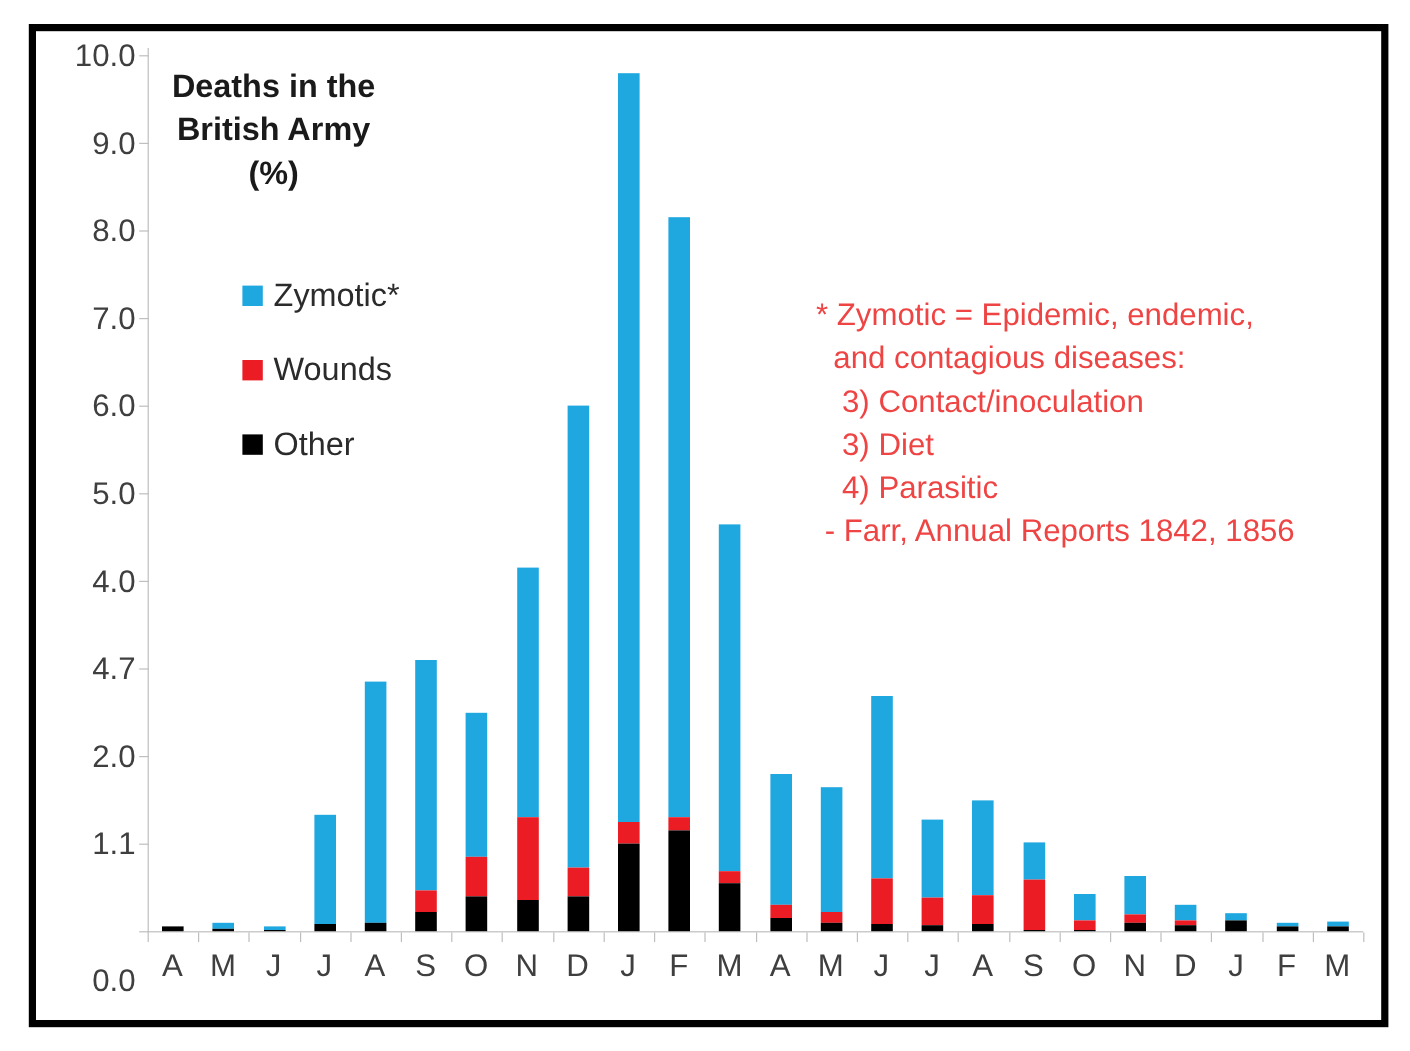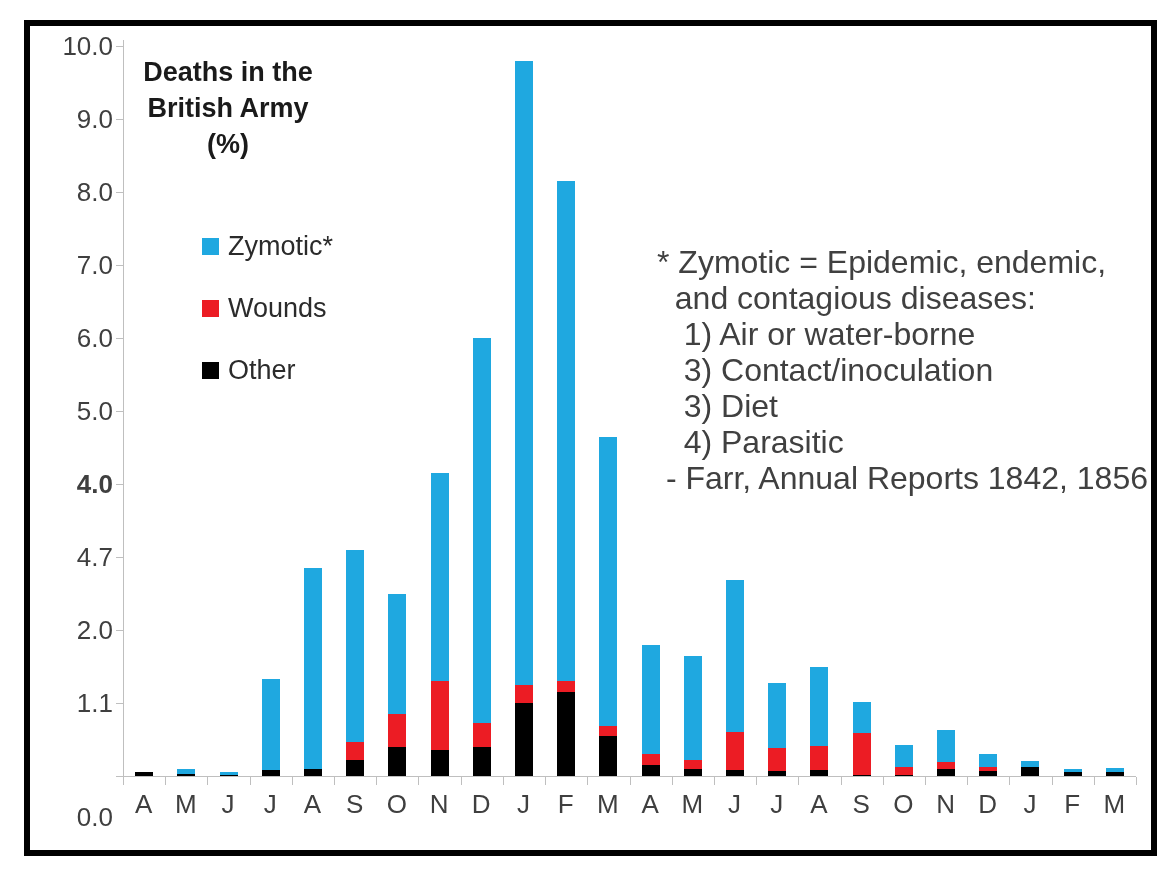--- a/index.html
+++ b/index.html
@@ -26,22 +26,22 @@
   .seg{width:100%;}
   .chart-title{
     position:absolute;left:92px;top:28px;width:212px;text-align:center;
     font-size:27px;font-weight:bold;color:#1a1a1a;line-height:36px;white-space:pre-line;
   }
   .legend{position:absolute;left:172px;top:205px;}
   .legend-row{display:flex;align-items:center;margin-bottom:31px;}
   .legend-swatch{width:17px;height:17px;margin-right:9px;flex:0 0 auto;}
   .legend-label{font-size:27px;color:#2b2b2b;}
   .annotation{
-    position:absolute;left:627px;top:218px;
-    font-size:32px;color:#404040;line-height:36px;white-space:pre;
+    position:absolute;left:650px;top:218px;
+    font-size:26px;color:#ef4444;line-height:36px;white-space:pre;
   }
 </style>
 </head>
 <body>
 
 <div class="frame">
   <div class="plot-area">
 
     <div class="y-axis-line"></div>
     <div class="x-axis-line"></div>
@@ -84,21 +84,21 @@
         <div class="x-tick" style="left: 979.375px;"></div>
         <div class="x-tick" style="left: 1021.58px;"></div>
         <div class="x-tick" style="left: 1063.79px;"></div>
         <div class="x-tick" style="left: 1106px;"></div>
       </div>
     <div id="y-labels">
         <div class="y-label" style="top: 750px; margin-top: 41px;">0.0</div>
         <div class="y-label" style="top: 677px;">1.1</div>
         <div class="y-label" style="top: 604px;">2.0</div>
         <div class="y-label" style="top: 531px;">4.7</div>
-        <div class="y-label" style="top: 458px; font-weight: bold;">4.0</div>
+        <div class="y-label" style="top: 458px;">4.0</div>
         <div class="y-label" style="top: 385px;">5.0</div>
         <div class="y-label" style="top: 312px;">6.0</div>
         <div class="y-label" style="top: 239px;">7.0</div>
         <div class="y-label" style="top: 166px;">8.0</div>
         <div class="y-label" style="top: 93px;">9.0</div>
         <div class="y-label" style="top: 20px;">10.0</div>
       </div>
     <div id="bars">
         <div class="bar-slot" style="left: 93px; width: 42.2083px;">
           <div class="bar">
@@ -308,16 +308,16 @@
         <div class="legend-row">
           <div class="legend-swatch" style="background: rgb(236, 28, 36);"></div>
           <div class="legend-label">Wounds</div>
         </div>
         <div class="legend-row">
           <div class="legend-swatch" style="background: rgb(0, 0, 0);"></div>
           <div class="legend-label">Other</div>
         </div>
       </div>
 
-    <div class="annotation" id="annotation"><div>* Zymotic = Epidemic, endemic,</div><div>  and contagious diseases:</div><div>   1) Air or water-borne</div><div>   3) Contact/inoculation</div><div>   3) Diet</div><div>   4) Parasitic</div><div> - Farr, Annual Reports 1842, 1856</div></div>
+    <div class="annotation" id="annotation"><div>* Zymotic = Epidemic, endemic,</div><div>  and contagious diseases:</div><div>   3) Contact/inoculation</div><div>   3) Diet</div><div>   4) Parasitic</div><div> - Farr, Annual Reports 1842, 1856</div></div>
 
   </div>
 </div>
 
 </body></html>

